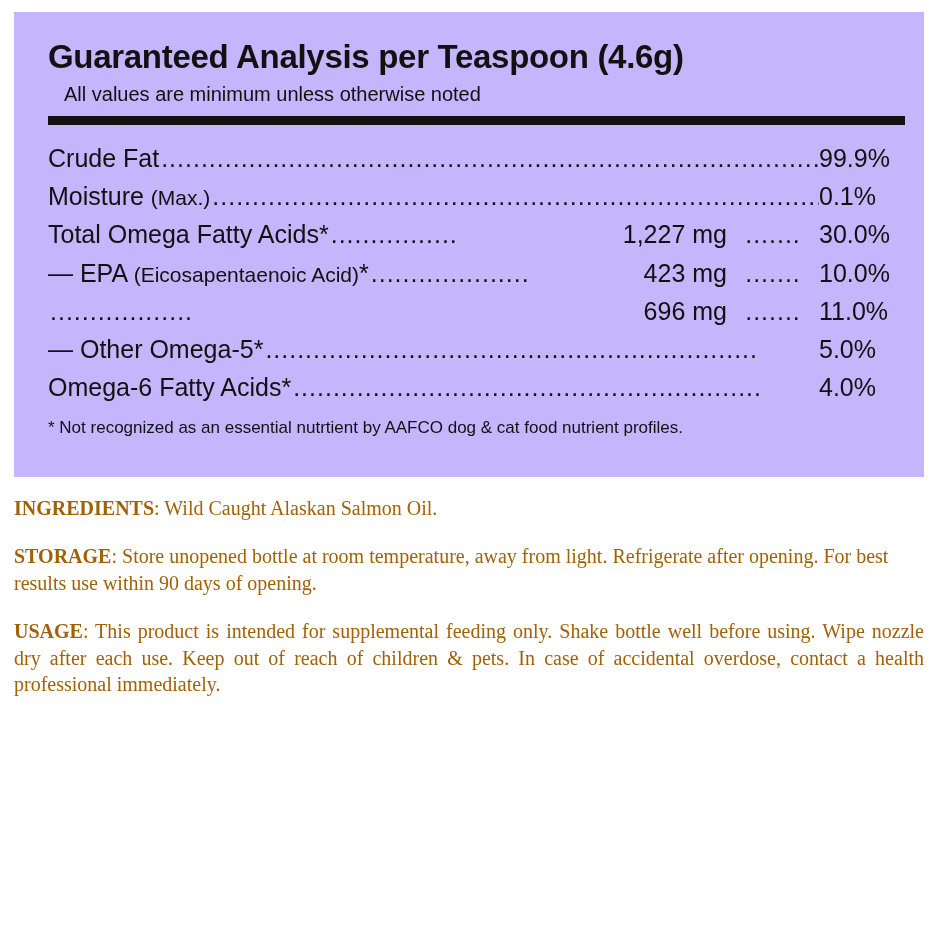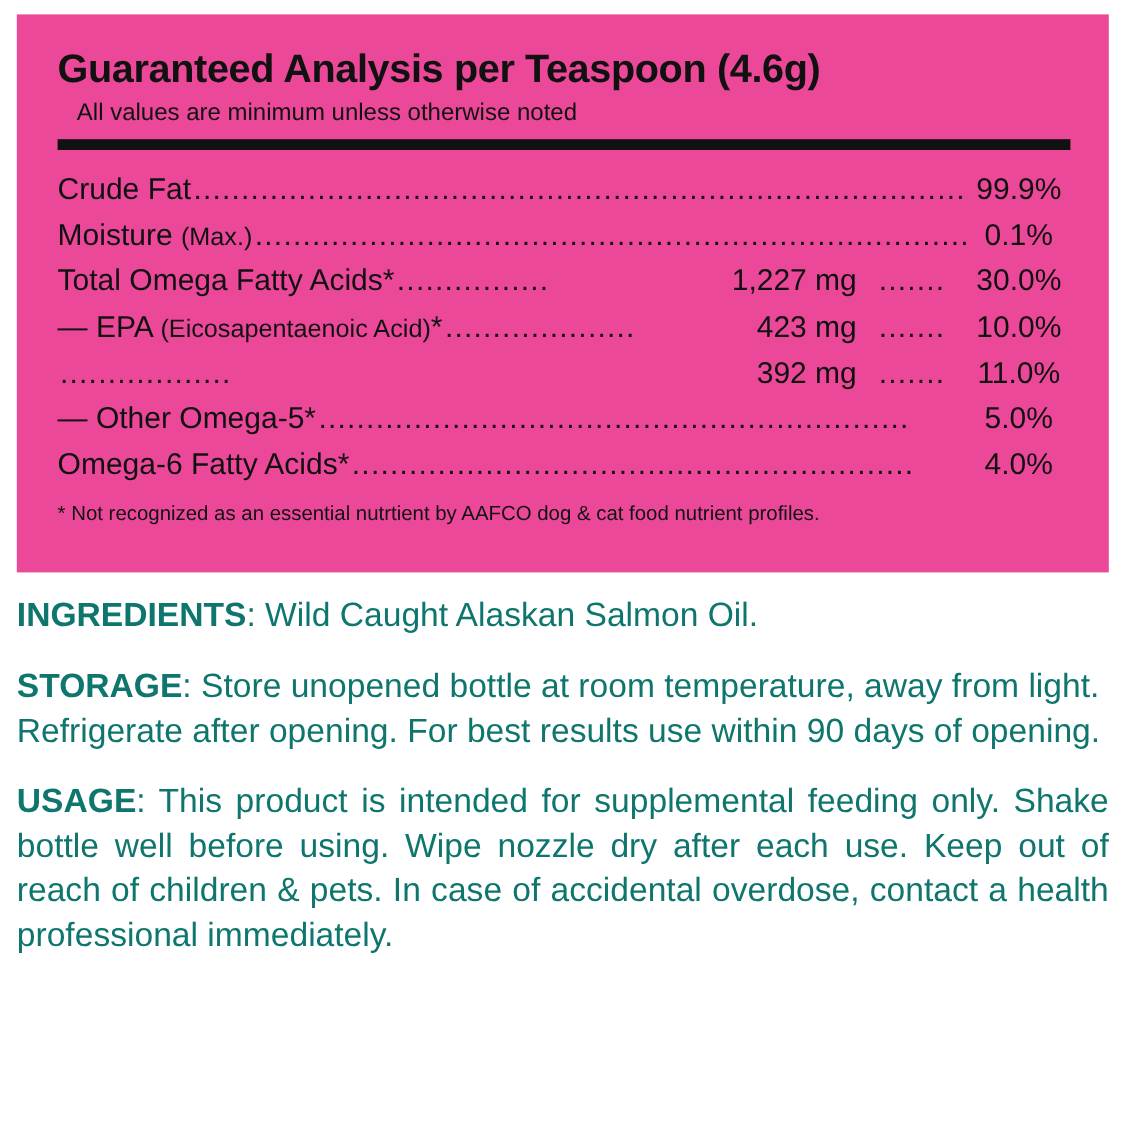--- a/index.html
+++ b/index.html
@@ -18,22 +18,22 @@
   .page {
     width: 938px;
     height: 948px;
     position: relative;
     box-sizing: border-box;
   }
 
   
   .ga-panel {
     margin: 12px 14px 0 14px;
-    background: #ec4899;
-    padding: 26px 32px 22px 34px;
+    background: #c4b5fd;
+    padding: 26px 19px 22px 34px;
     box-sizing: border-box;
   }
 
   .ga-title {
     font-size: 33px;
     font-weight: bold;
     letter-spacing: -0.3px;
     line-height: 1.15;
     margin: 0 0 6px 0;
     color: #111111;
@@ -96,44 +96,45 @@
   .ga-row .dots2 {
     flex: 0 0 92px;
     overflow: hidden;
     white-space: nowrap;
     letter-spacing: 1px;
     text-align: center;
   }
 
   .ga-row .pct {
     flex: 0 0 auto;
-    text-align: center;
+    text-align: left;
     min-width: 86px;
   }
 
   .ga-footnote {
     font-size: 17px;
     line-height: 1.25;
     margin-top: 10px;
     color: #111111;
   }
 
   
   .body-block {
     margin: 0 14px;
     padding-top: 18px;
   }
 
   .para {
-    font-size: 28px;
+    font-size: 20px;
     line-height: 1.32;
     margin: 0 0 22px 0;
-    color: #0f766e;
+    color: #a16207;
     text-align: justify;
     text-justify: inter-word;
+    font-family: Liberation Serif, serif;
   }
 
   .para:last-child {
     margin-bottom: 0;
   }
 
   .para .lead {
     font-weight: bold;
   }
 
@@ -176,21 +177,21 @@
       <div class="ga-row">
         <span class="nutrient"><span>— EPA </span><span class="paren">(Eicosapentaenoic Acid)</span><span class="star">*</span></span>
         <span class="dots">....................</span>
         <span class="amount">423 mg</span>
         <span class="dots2">.......</span>
         <span class="pct">10.0%</span>
       </div>
 
       <div class="ga-row">
         <span class="dots">..................</span>
-        <span class="amount">392 mg</span>
+        <span class="amount">696 mg</span>
         <span class="dots2">.......</span>
         <span class="pct">11.0%</span>
       </div>
 
       <div class="ga-row">
         <span class="nutrient"><span>— Other Omega-5</span><span class="paren"></span><span class="star">*</span></span>
         <span class="dots">..............................................................</span>
         <span class="pct">5.0%</span>
       </div>
 

